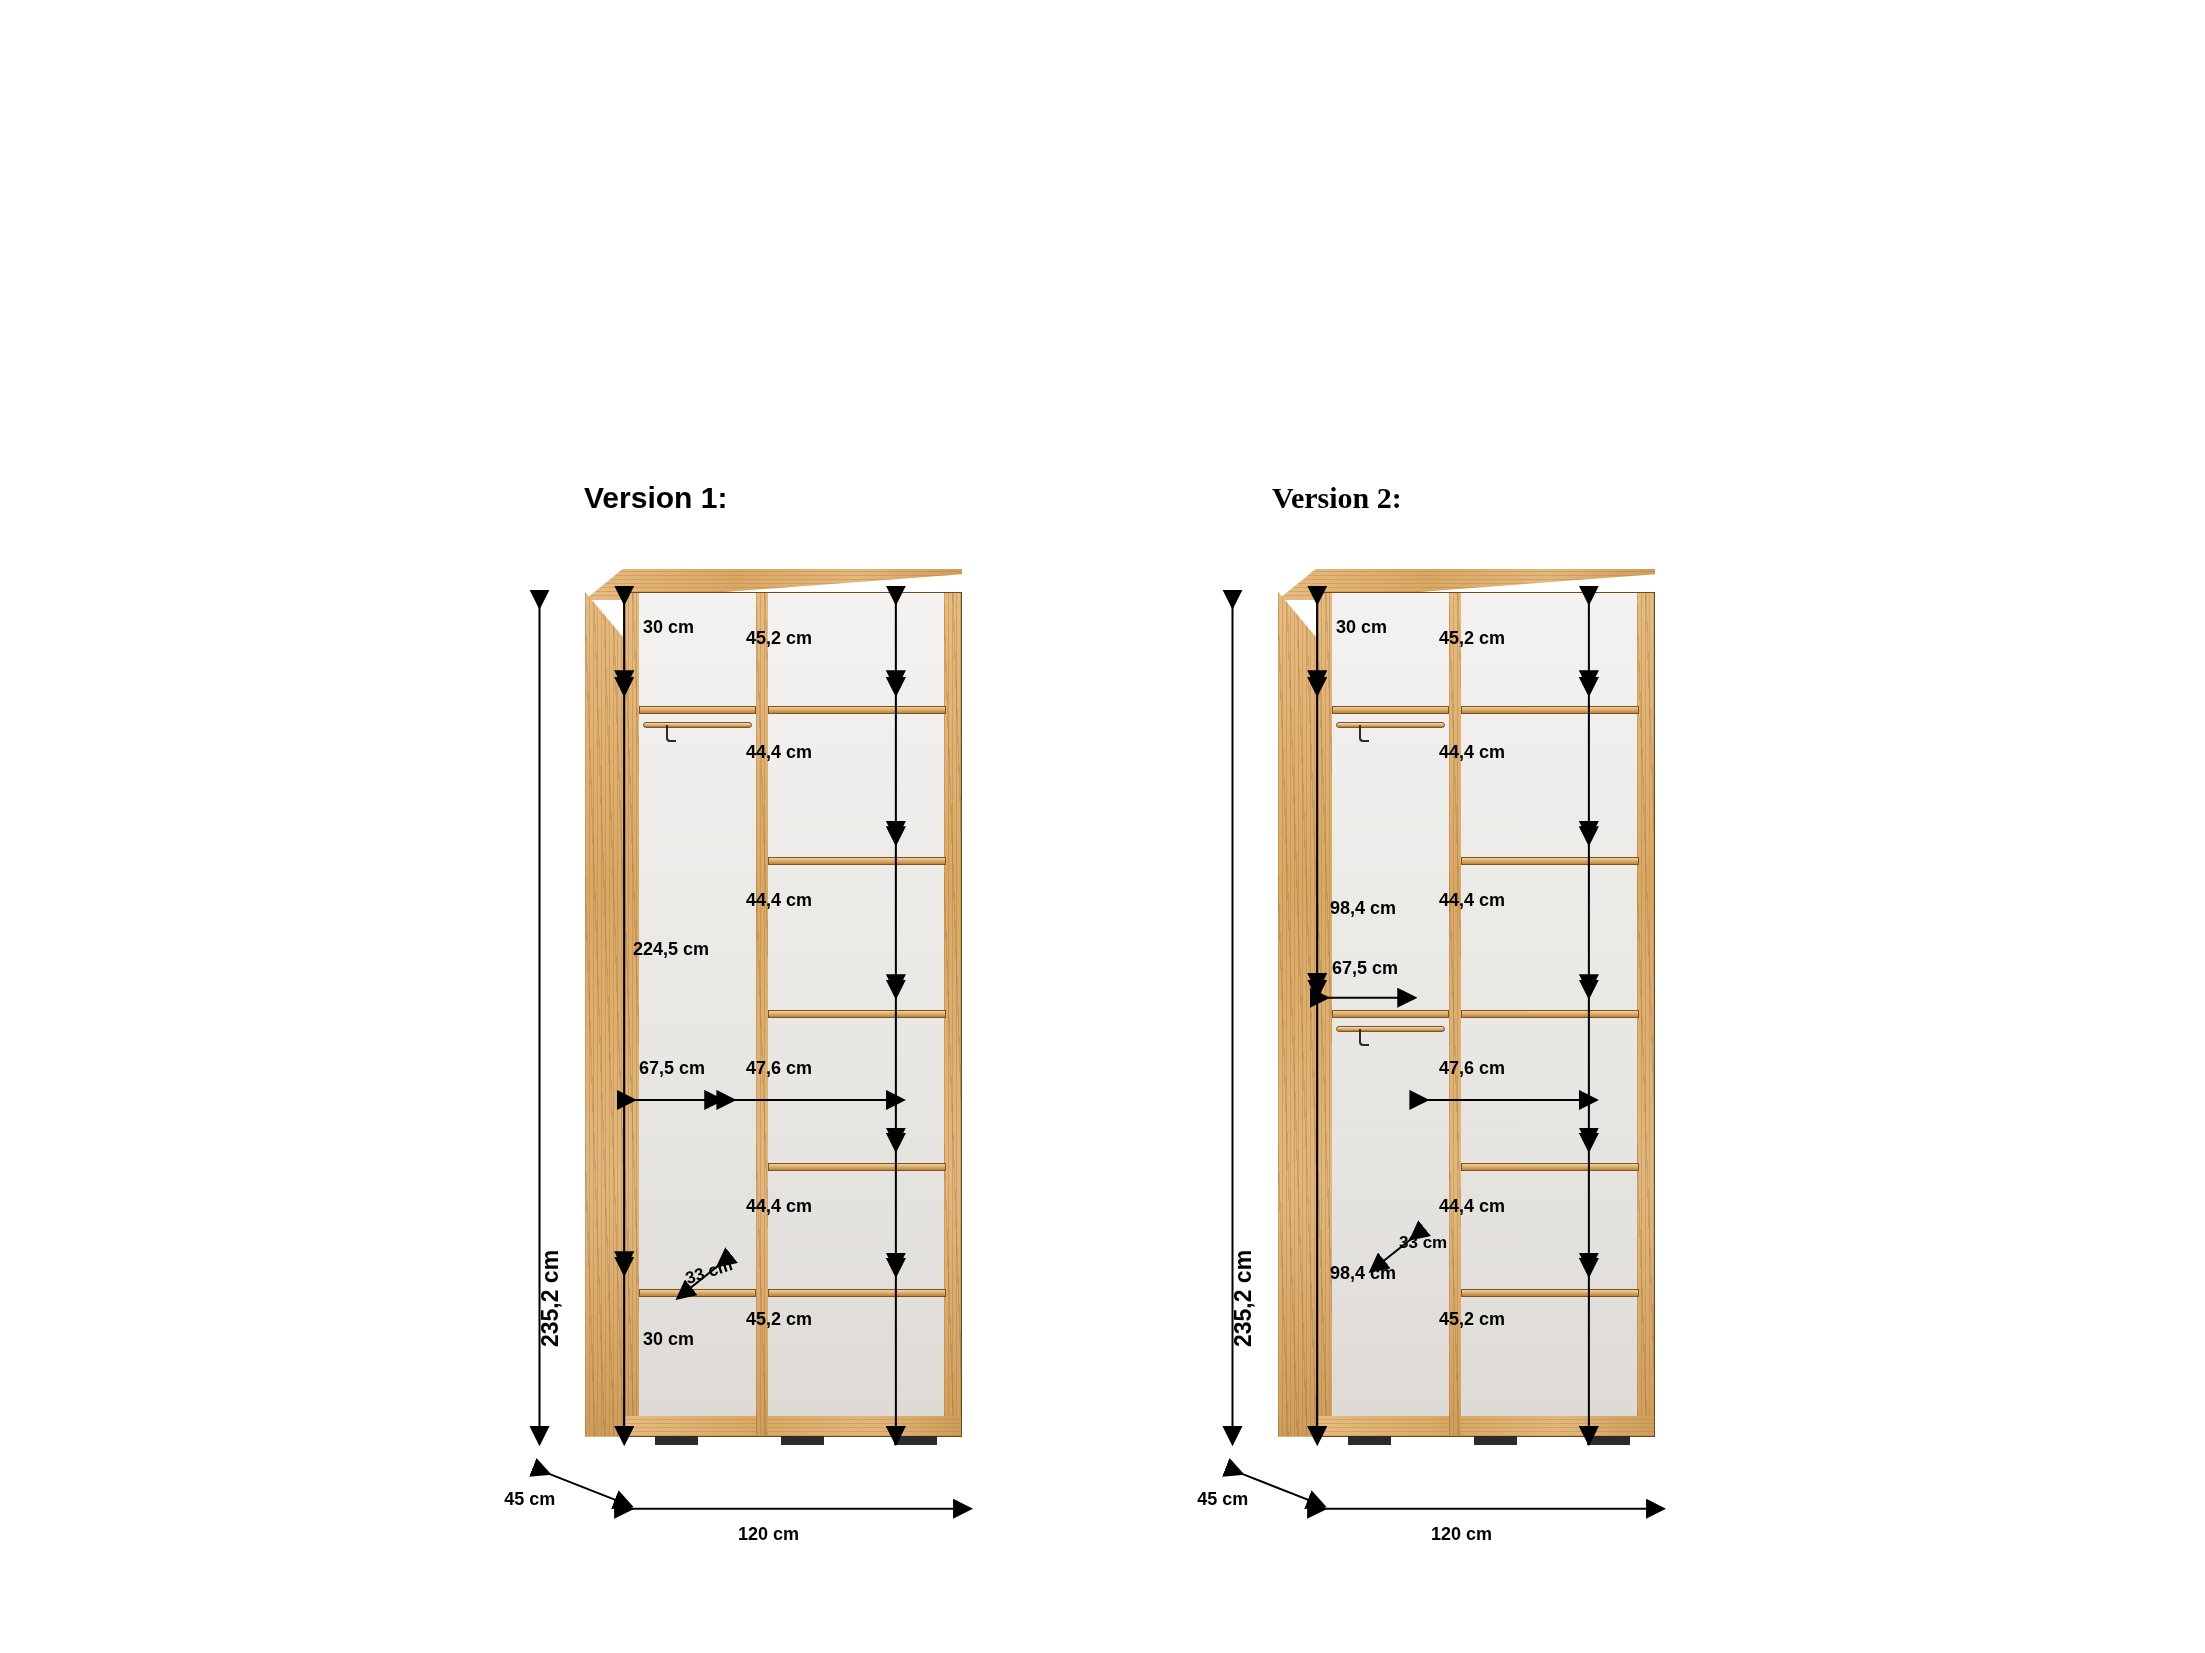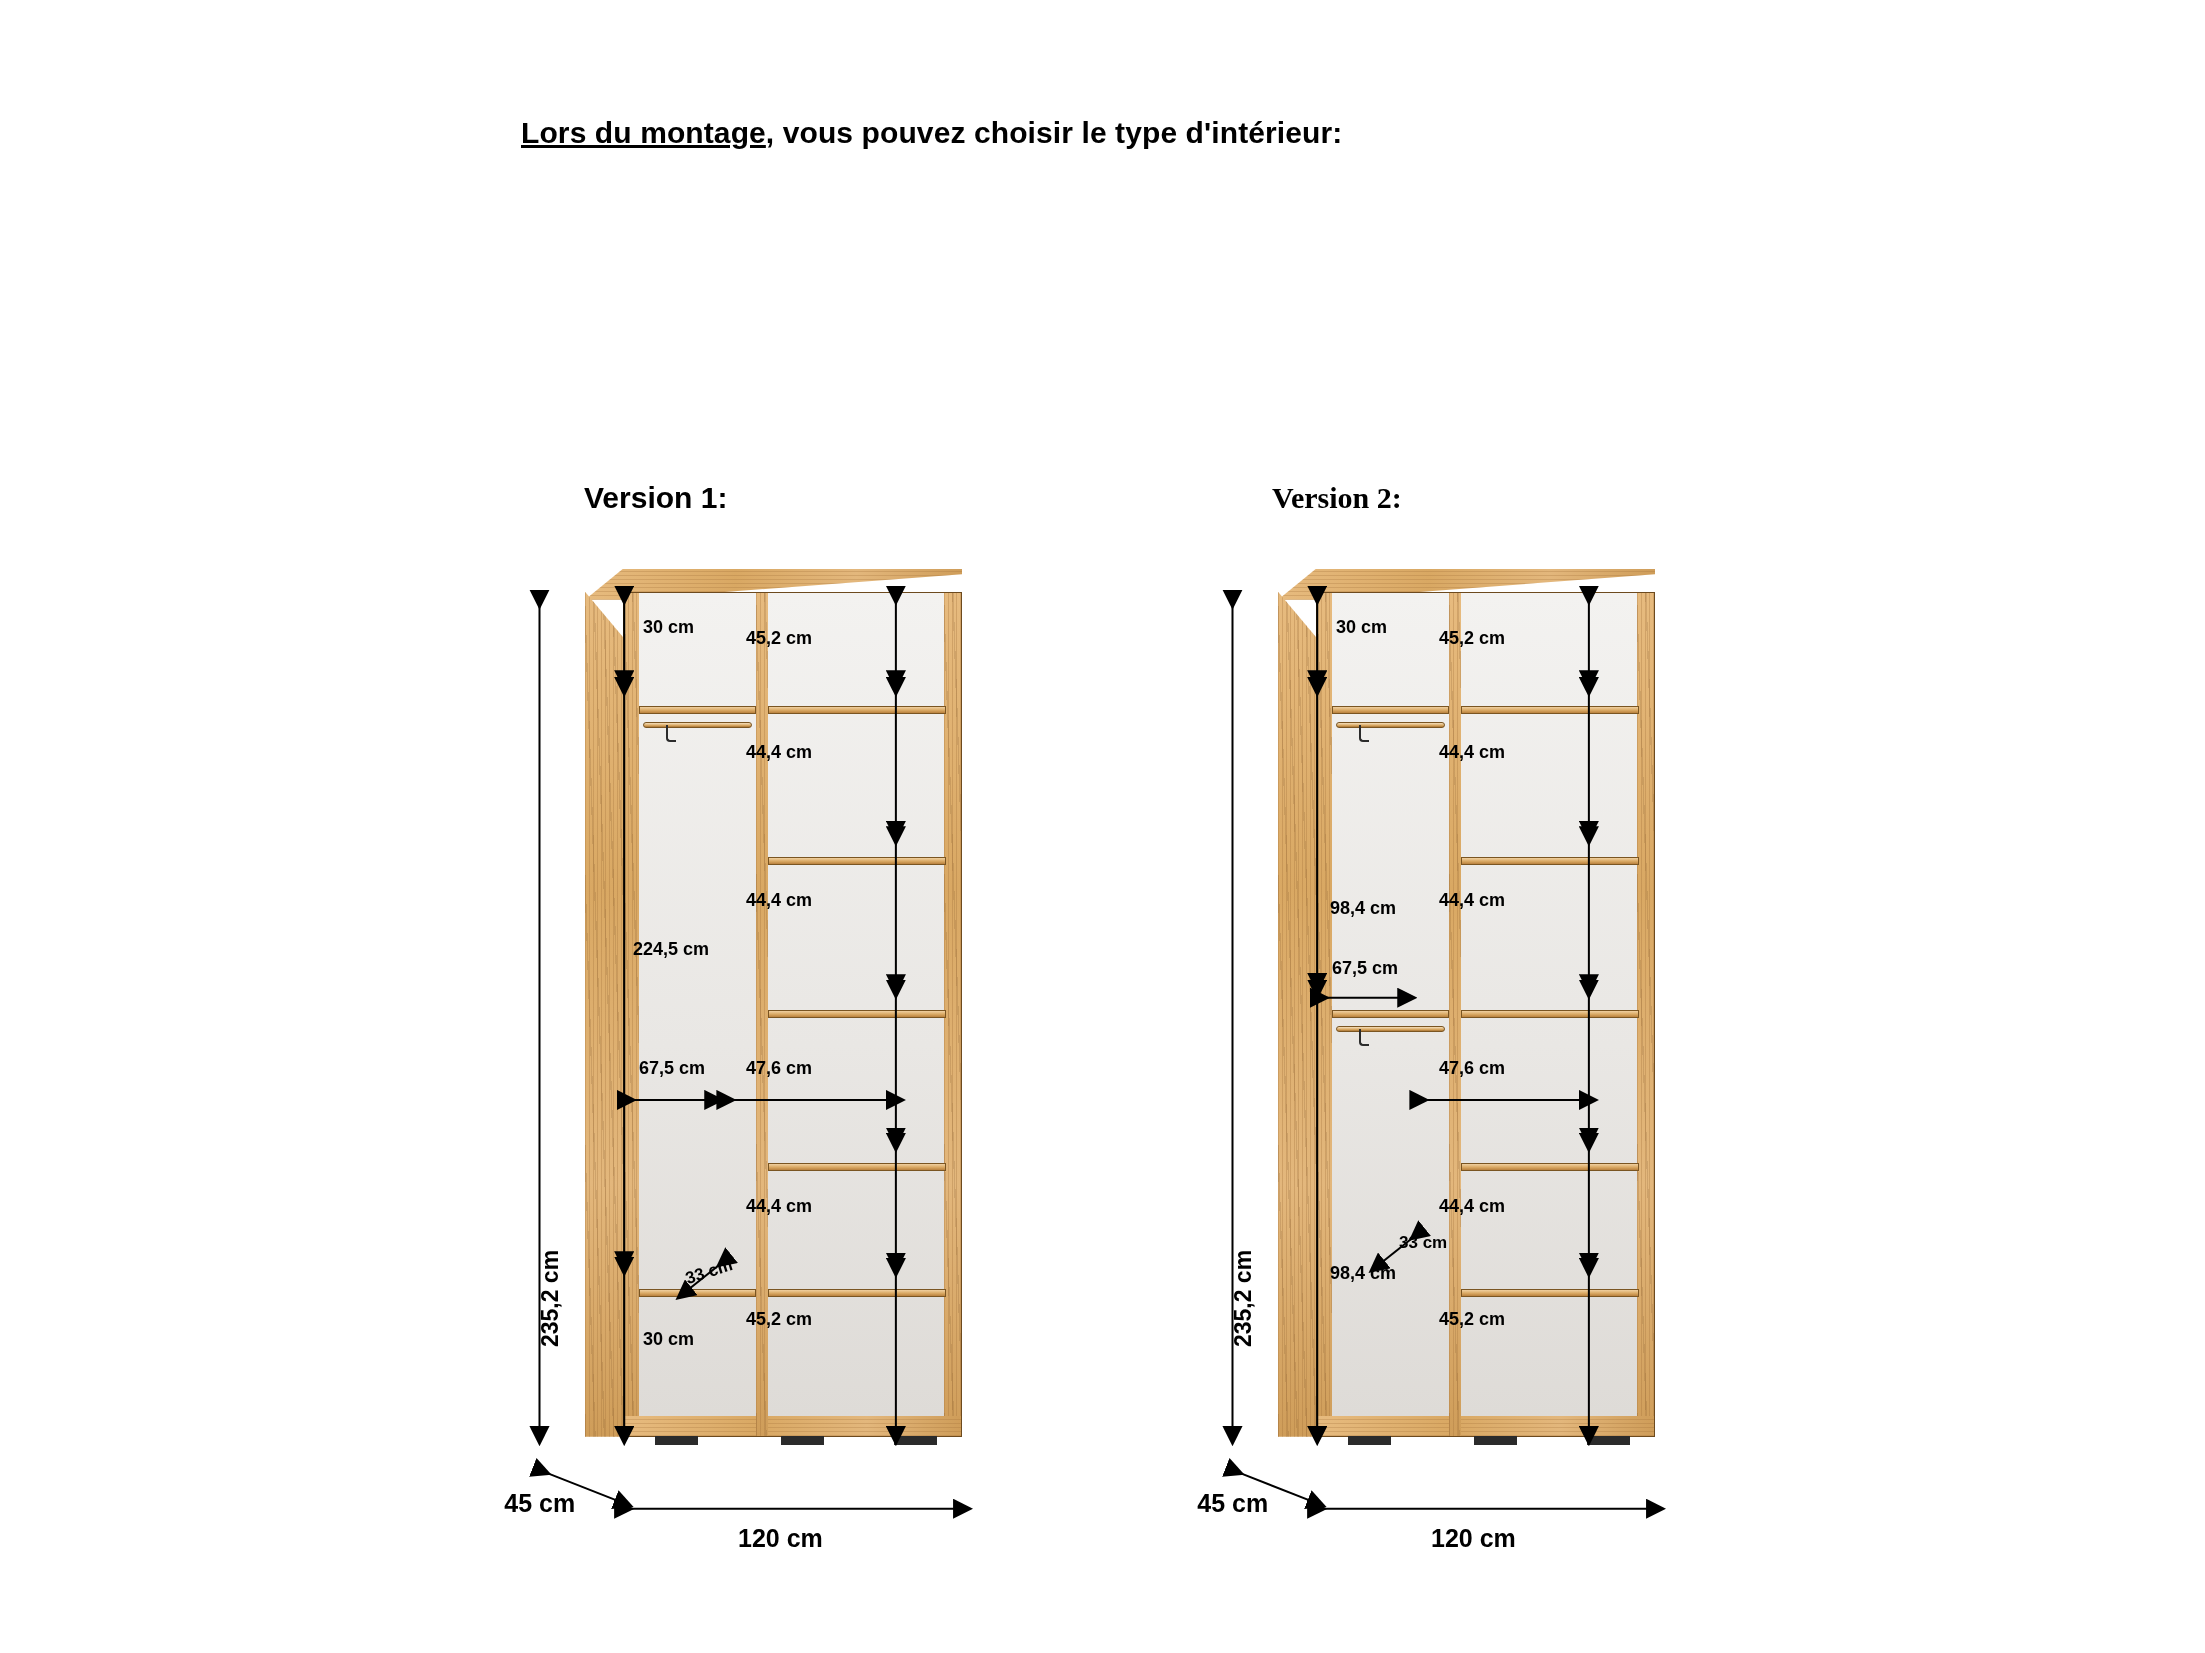--- a/index.html
+++ b/index.html
@@ -188,30 +188,29 @@
   svg.overlay {
     position: absolute;
     left: 0; top: 0;
     width: 525px;
     height: 975px;
     overflow: visible;
     pointer-events: none;
   }
   .bottom-caption {
     position: absolute;
-    font-size: 25px;
+    font-size: 18px;
     font-weight: bold;
     white-space: nowrap;
   }
 </style>
 </head>
 <body>
 
 <div class="intro">
-  <p><span class="lead-underline">Lors du montage</span><span>, vous pouvez choisir le type d'intérieur:</span></p>
 </div>
 
 <div class="version-title" id="v1-title">Version 1:</div>
 <div class="version-title" id="v2-title">Version 2:</div>
 
 <div class="figure" id="figure-1">
 
   <div class="cabinet">
     <div class="top-panel oak-h"></div>
     <div class="side-panel oak"></div>

